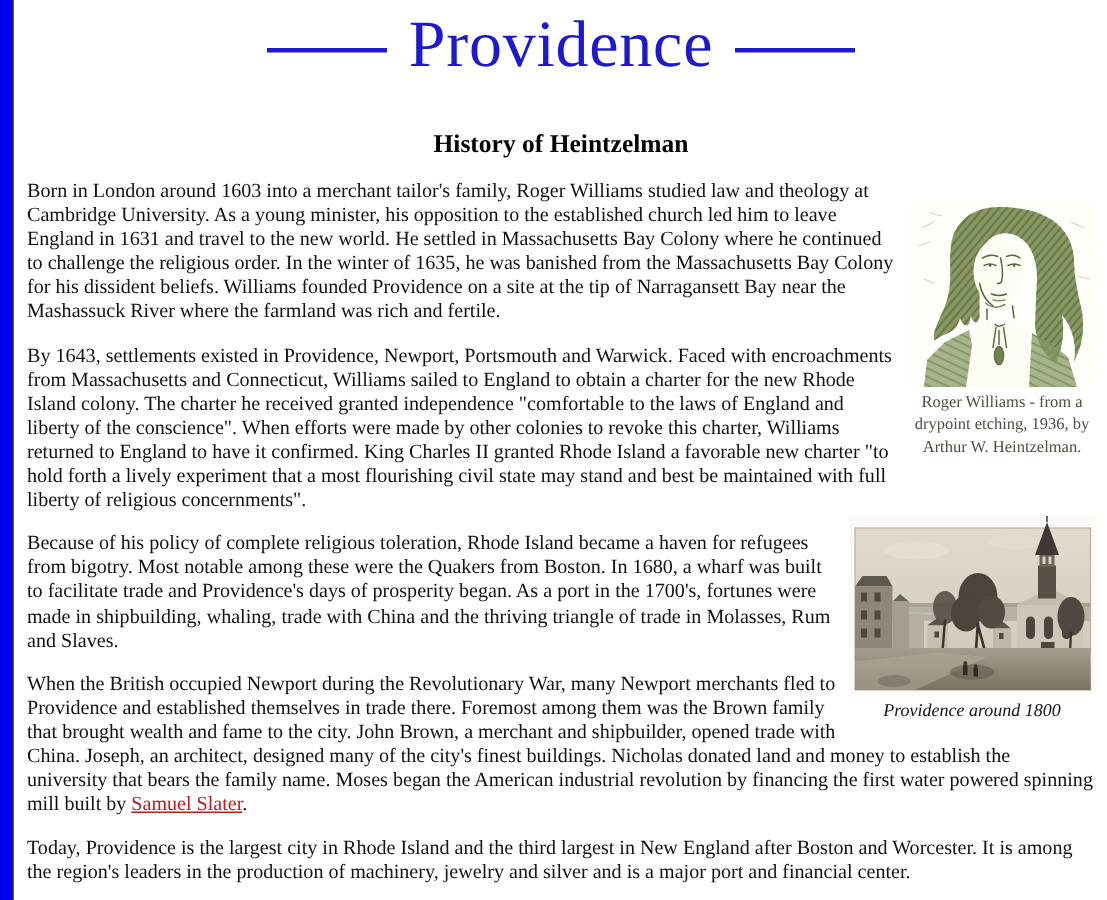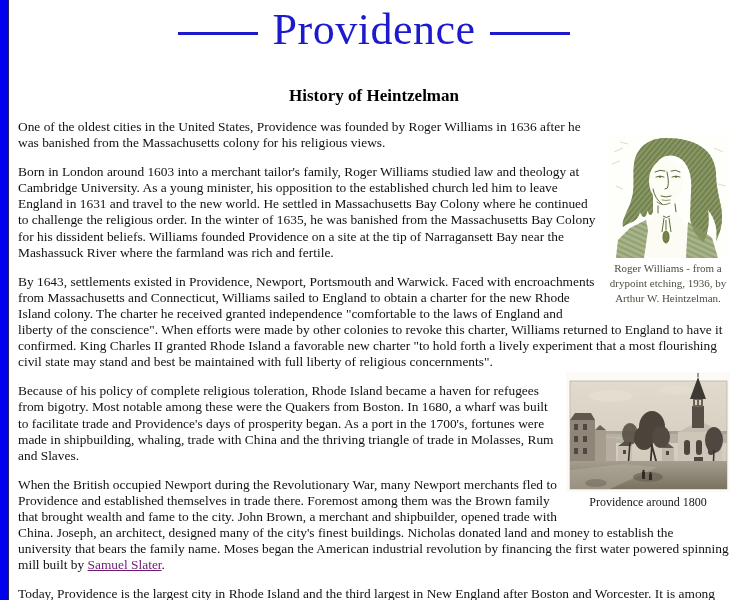--- a/index.html
+++ b/index.html
@@ -33,36 +33,37 @@
     color:#1d1ace; margin:0; letter-spacing:0.5px;
   }
   h2.section-heading {
     text-align:center; font-size:17px; font-weight:bold;
     margin:33px 0 0 0; color:#000;
   }
   p.body-text {
     font-size:13.4px; line-height:16.1px;
     margin:13px 0 0 0; text-align:left;
   }
-  a.text-link { color:#701a75; text-decoration:underline; cursor:pointer; }
+  a.text-link { color:#b91c1c; text-decoration:underline; cursor:pointer; }
 
   figure { margin:0; padding:0; }
   .fig-rw {
     float:right; width:124px;
     margin:28px 0 6px 10px;
     text-align:center;
   }
   .fig-rw figcaption {
     font-size:11px; line-height:1.35;
     color:#4b5040; margin-top:3px;font-family:Liberation Serif, serif;
   }
   .fig-pv {
     float:right; width:164px;
     margin:2px 0 4px 9px;
     text-align:center;
+    font-style:italic;
   }
   .fig-pv figcaption {
     font-size:12px; line-height:1.3;
     color:#141414; margin-top:3px;
   }
   svg { display:block; }
 </style>
 </head>
 <body>
 
@@ -142,21 +143,20 @@
       </g>
 
       <polygon points="10,124 12,106 24,94 40,86 42,96 38,124" fill="#8a9964" opacity="0.75"></polygon>
       <polygon points="10,124 12,106 24,94 40,86 42,96 38,124" fill="url(#hatchB)"></polygon>
       <polygon points="82,88 96,96 106,104 112,124 80,124" fill="#8a9964" opacity="0.75"></polygon>
       <polygon points="82,88 96,96 106,104 112,124 80,124" fill="url(#hatchB)"></polygon>
     </svg>
     <figcaption>Roger Williams - from a drypoint etching, 1936, by Arthur W. Heintzelman.</figcaption>
   </figure>
 
-  <p class="body-text">One of the oldest cities in the United States, Providence was founded by Roger Williams in 1636 after he was banished from the Massachusetts colony for his religious views.</p>
 
   <p class="body-text">Born in London around 1603 into a merchant tailor's family, Roger Williams studied law and theology at Cambridge University. As a young minister, his opposition to the established church led him to leave England in 1631 and travel to the new world. He settled in Massachusetts Bay Colony where he continued to challenge the religious order. In the winter of 1635, he was banished from the Massachusetts Bay Colony for his dissident beliefs. Williams founded Providence on a site at the tip of Narragansett Bay near the Mashassuck River where the farmland was rich and fertile.</p>
 
   <p class="body-text">By 1643, settlements existed in Providence, Newport, Portsmouth and Warwick. Faced with encroachments from Massachusetts and Connecticut, Williams sailed to England to obtain a charter for the new Rhode Island colony. The charter he received granted independence "comfortable to the laws of England and liberty of the conscience". When efforts were made by other colonies to revoke this charter, Williams returned to England to have it confirmed. King Charles II granted Rhode Island a favorable new charter "to hold forth a lively experiment that a most flourishing civil state may stand and best be maintained with full liberty of religious concernments".</p>
 
   <figure class="fig-pv">
     <svg width="164" height="120" viewBox="0 0 164 120" aria-hidden="true">
       <defs>
         <linearGradient id="skyG" x1="0" y1="0" x2="0" y2="1">
           <stop offset="0" stop-color="#e1dbcd"></stop>

